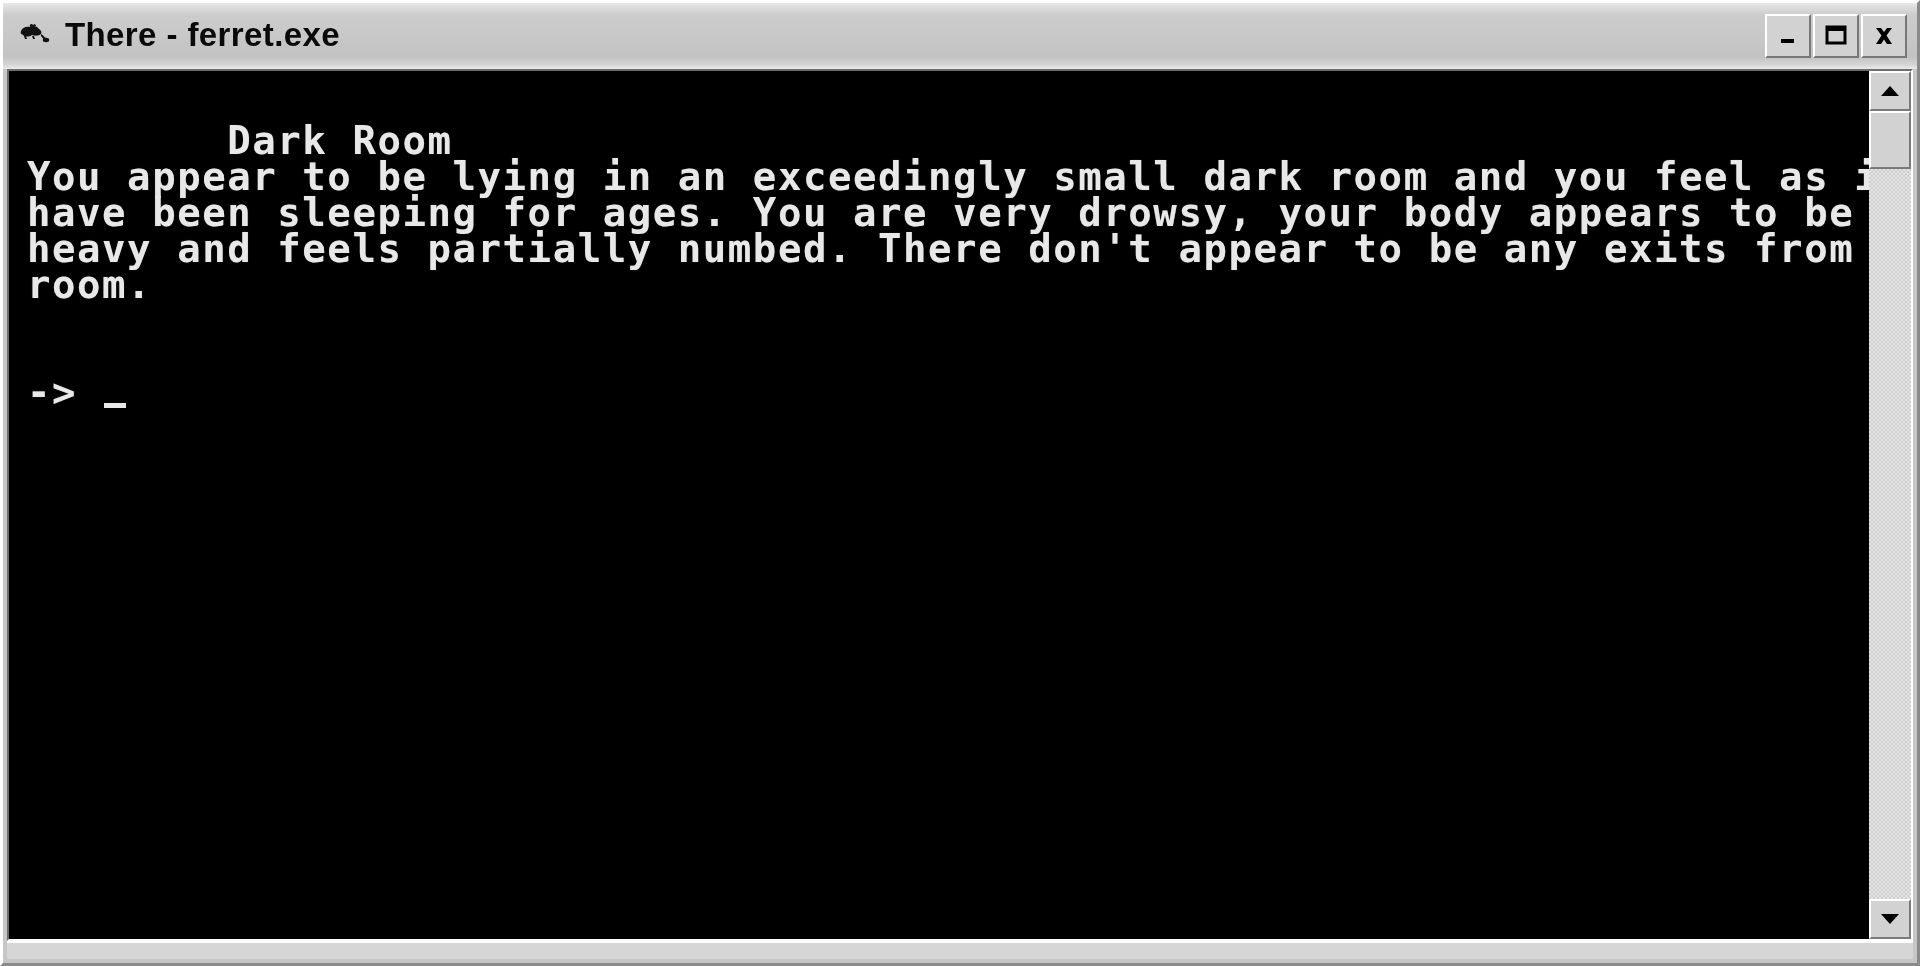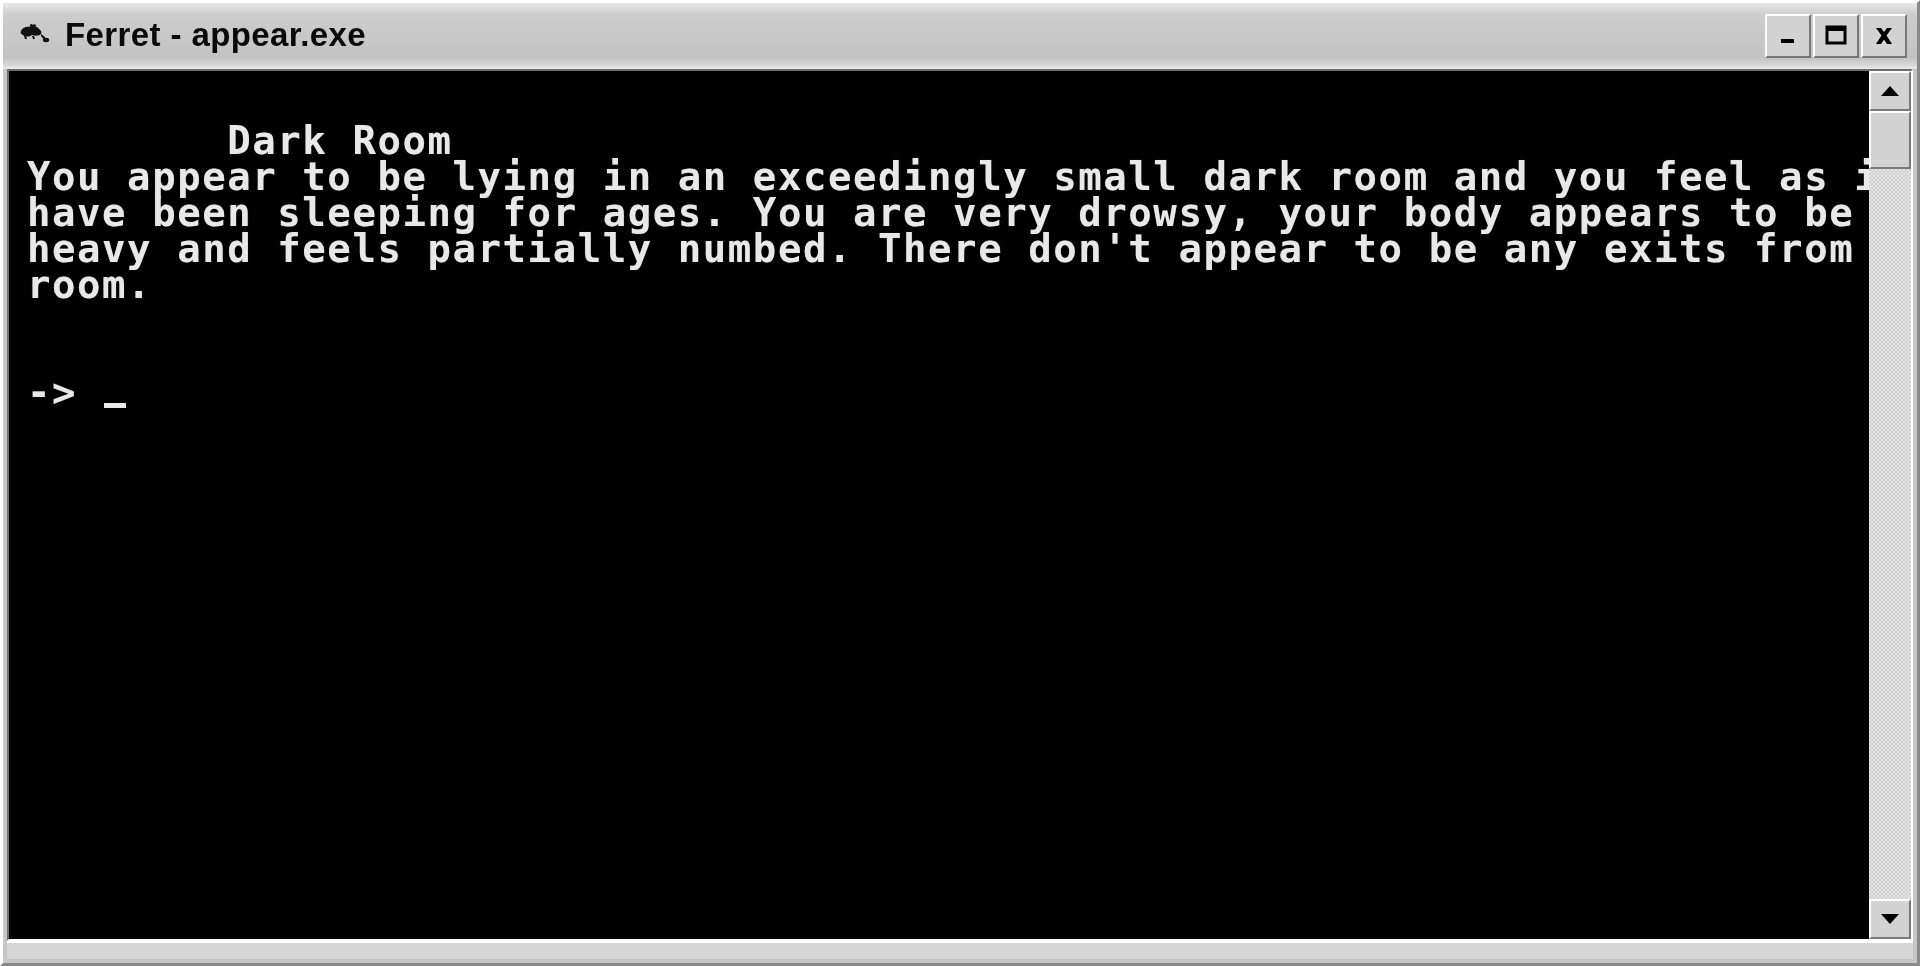--- a/index.html
+++ b/index.html
@@ -218,21 +218,21 @@
         <path d="M4 10 C5 7, 9 5, 13 6 C16 4, 20 5, 22 8 C24 9, 25 11, 24 13
                  C22 15, 18 15, 15 14 C12 16, 8 16, 6 14 C4 13, 3 12, 4 10 Z" fill="#111111"></path>
         <path d="M13 6 C12 3, 15 2, 16 4 C17 3, 19 3, 19 5" fill="#111111"></path>
         <path d="M24 13 C26 14, 28 16, 29 18 C30 19, 29 20, 28 19 C26 18, 25 16, 24 15 Z" fill="#111111"></path>
         <ellipse cx="29" cy="19" rx="3.2" ry="2.2" fill="#111111"></ellipse>
         <path d="M7 15 L8 18 L10 18 L9 15 Z" fill="#111111"></path>
         <path d="M15 15 L16 18 L18 18 L17 15 Z" fill="#111111"></path>
       </svg>
     </div>
 
-    <div class="title-text">Ferret - appear.exe</div>
+    <div class="title-text">There - ferret.exe</div>
 
     <div class="win-buttons">
 
       <div class="win-btn">
         <svg width="22" height="22" viewBox="0 0 22 22">
           <rect x="4" y="14" width="13" height="4" fill="#000000"></rect>
         </svg>
       </div>
 
       <div class="win-btn">

